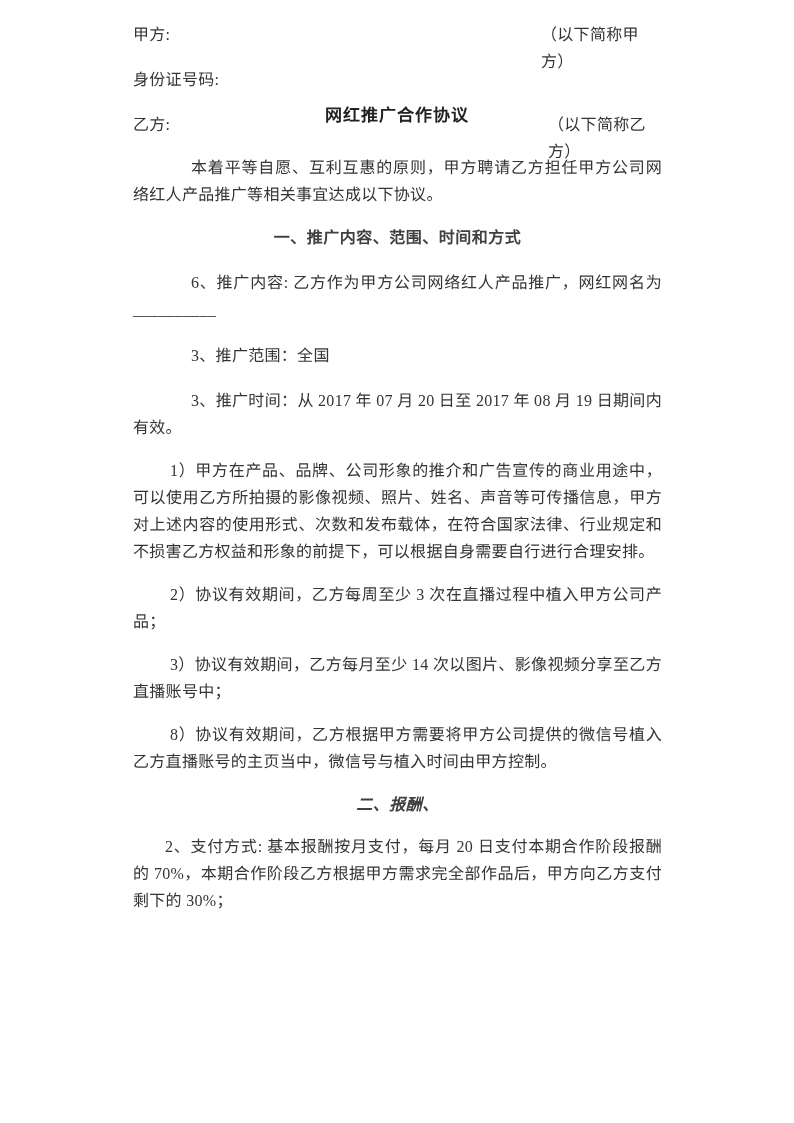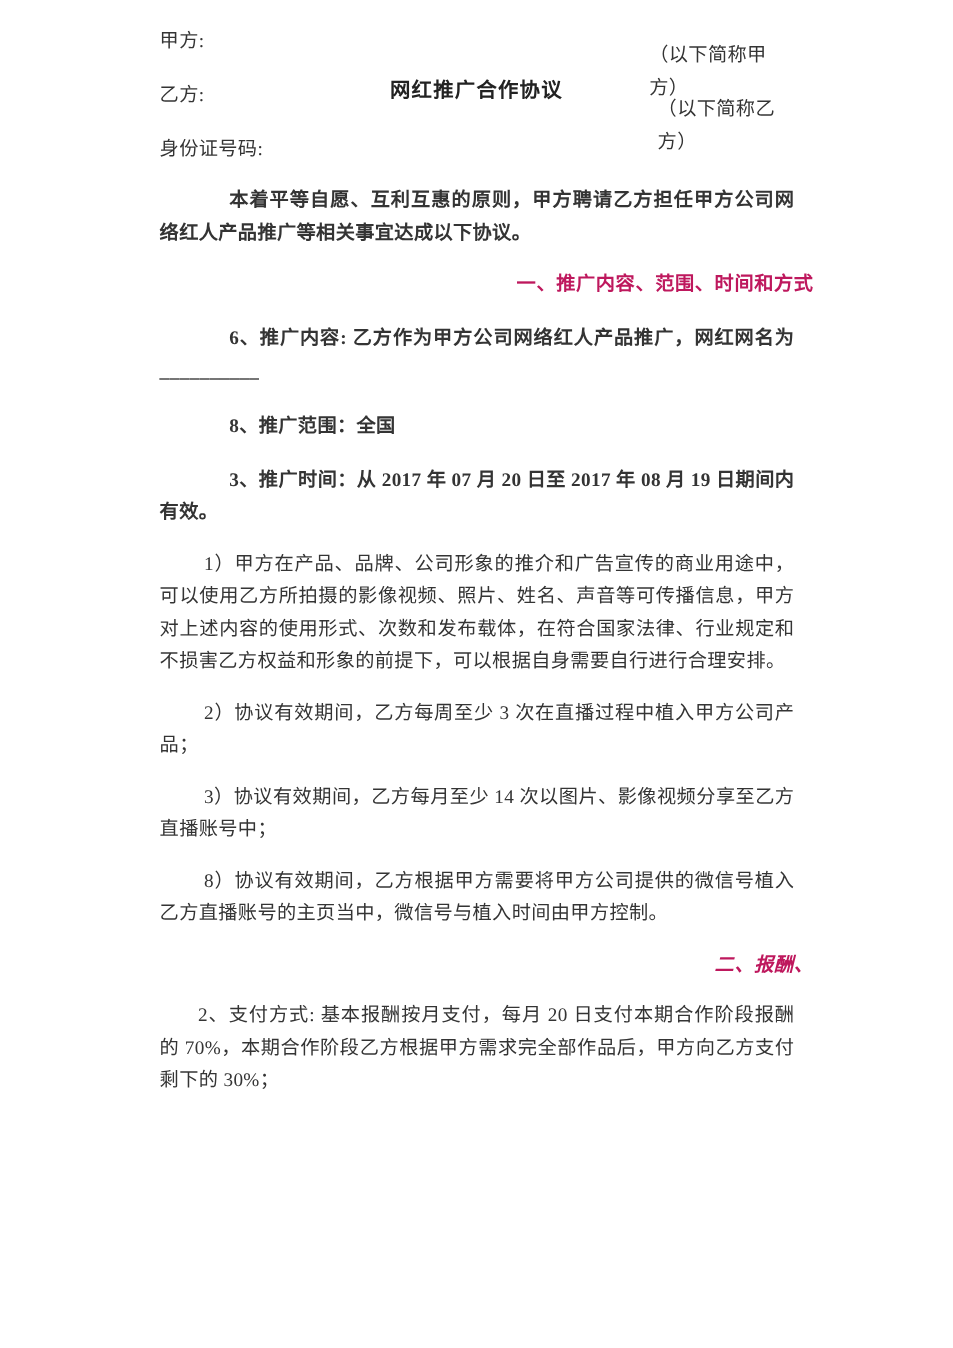--- a/index.html
+++ b/index.html
@@ -19,99 +19,99 @@
     box-sizing: border-box;
   }
   .content {
     position: absolute;
     left: 117px;
     top: 0;
     width: 561px;
   }
   .doc-title {
     margin: 0;
-    padding-top: 64px;
+    padding-top: 104px;
     text-align: center;
     font-size: 17px;
     font-weight: bold;
     line-height: 24px;
     color: #222222;
     letter-spacing: 1px;
   }
   .p {
     margin: 16px;
     font-size: 16px;
     line-height: 27px;
     text-align: justify;
     letter-spacing: 0.3px;
   }
   .party-line {
     position: relative;
     text-align: left;
   }
   .party-note {
     position: absolute;
-    top: 12px;
+    top: 0;
     font-family: Liberation Serif, serif;
   }
   .party-note.pos-a { left: 408px; }
   .party-note.pos-b { left: 415px; }
   .sec-heading {
     margin: 0;
     font-size: 16px;
     font-weight: bold;
     line-height: 27px;
-    color: #be185d;
+    color: #404040;
     letter-spacing: 0.5px;
-    text-align: right;
+    text-align: center;
   }
   
   .mt-21 { margin-top: 21px; }
   .mt-20 { margin-top: 20px; }
   .mt-19 { margin-top: 19px; }
   .mt-18 { margin-top: 18px; }
   .mt-15 { margin-top: 15px; }
   .mt-14 { margin-top: 14px; }
   .mt-12 { margin-top: 12px; }
   .mt-11 { margin-top: 11px; }
   .mt-10 { margin-top: 10px; font-style: italic; }
   
-  .ind-58 { text-indent: 58px; font-weight: bold; }
+  .ind-58 { text-indent: 58px; }
   .ind-46 { text-indent: 46px; }
   .ind-37 { text-indent: 37px; }
   .ind-36 { text-indent: 36px; }
   .ind-32 { text-indent: 32px; }
 </style>
 </head>
 <body>
 
 <div class="page">
   <h1 class="doc-title">网红推广合作协议</h1>
 
   <div class="content">
 
     <p class="p party-line mt-21">
       <span>甲方:</span>
       <span class="party-note pos-a">（以下简称甲方）</span>
     </p>
 
+    <p class="p mt-18">身份证号码:</p>
+
     <p class="p party-line mt-18">
       <span>乙方:</span>
       <span class="party-note pos-b">（以下简称乙方）</span>
     </p>
-
-    <p class="p mt-18">身份证号码:</p>
 
     <p class="p mt-11 ind-58">本着平等自愿、互利互惠的原则，甲方聘请乙方担任甲方公司网络红人产品推广等相关事宜达成以下协议。</p>
 
     <h2 class="sec-heading mt-12">一、推广内容、范围、时间和方式</h2>
 
     <p class="p mt-18 ind-58">6、推广内容: 乙方作为甲方公司网络红人产品推广，网红网名为__________</p>
 
-    <p class="p mt-19 ind-58">8、推广范围：全国</p>
+    <p class="p mt-19 ind-58">3、推广范围：全国</p>
 
     <p class="p mt-18 ind-58">3、推广时间：从 2017 年 07 月 20 日至 2017 年 08 月 19 日期间内有效。</p>
 
 
     <p class="p mt-15 ind-37">1）甲方在产品、品牌、公司形象的推介和广告宣传的商业用途中，可以使用乙方所拍摄的影像视频、照片、姓名、声音等可传播信息，甲方对上述内容的使用形式、次数和发布载体，在符合国家法律、行业规定和不损害乙方权益和形象的前提下，可以根据自身需要自行进行合理安排。</p>
 
     <p class="p mt-12 ind-37">2）协议有效期间，乙方每周至少 3 次在直播过程中植入甲方公司产品；</p>
 
     <p class="p mt-15 ind-37">3）协议有效期间，乙方每月至少 14 次以图片、影像视频分享至乙方直播账号中；</p>
 

